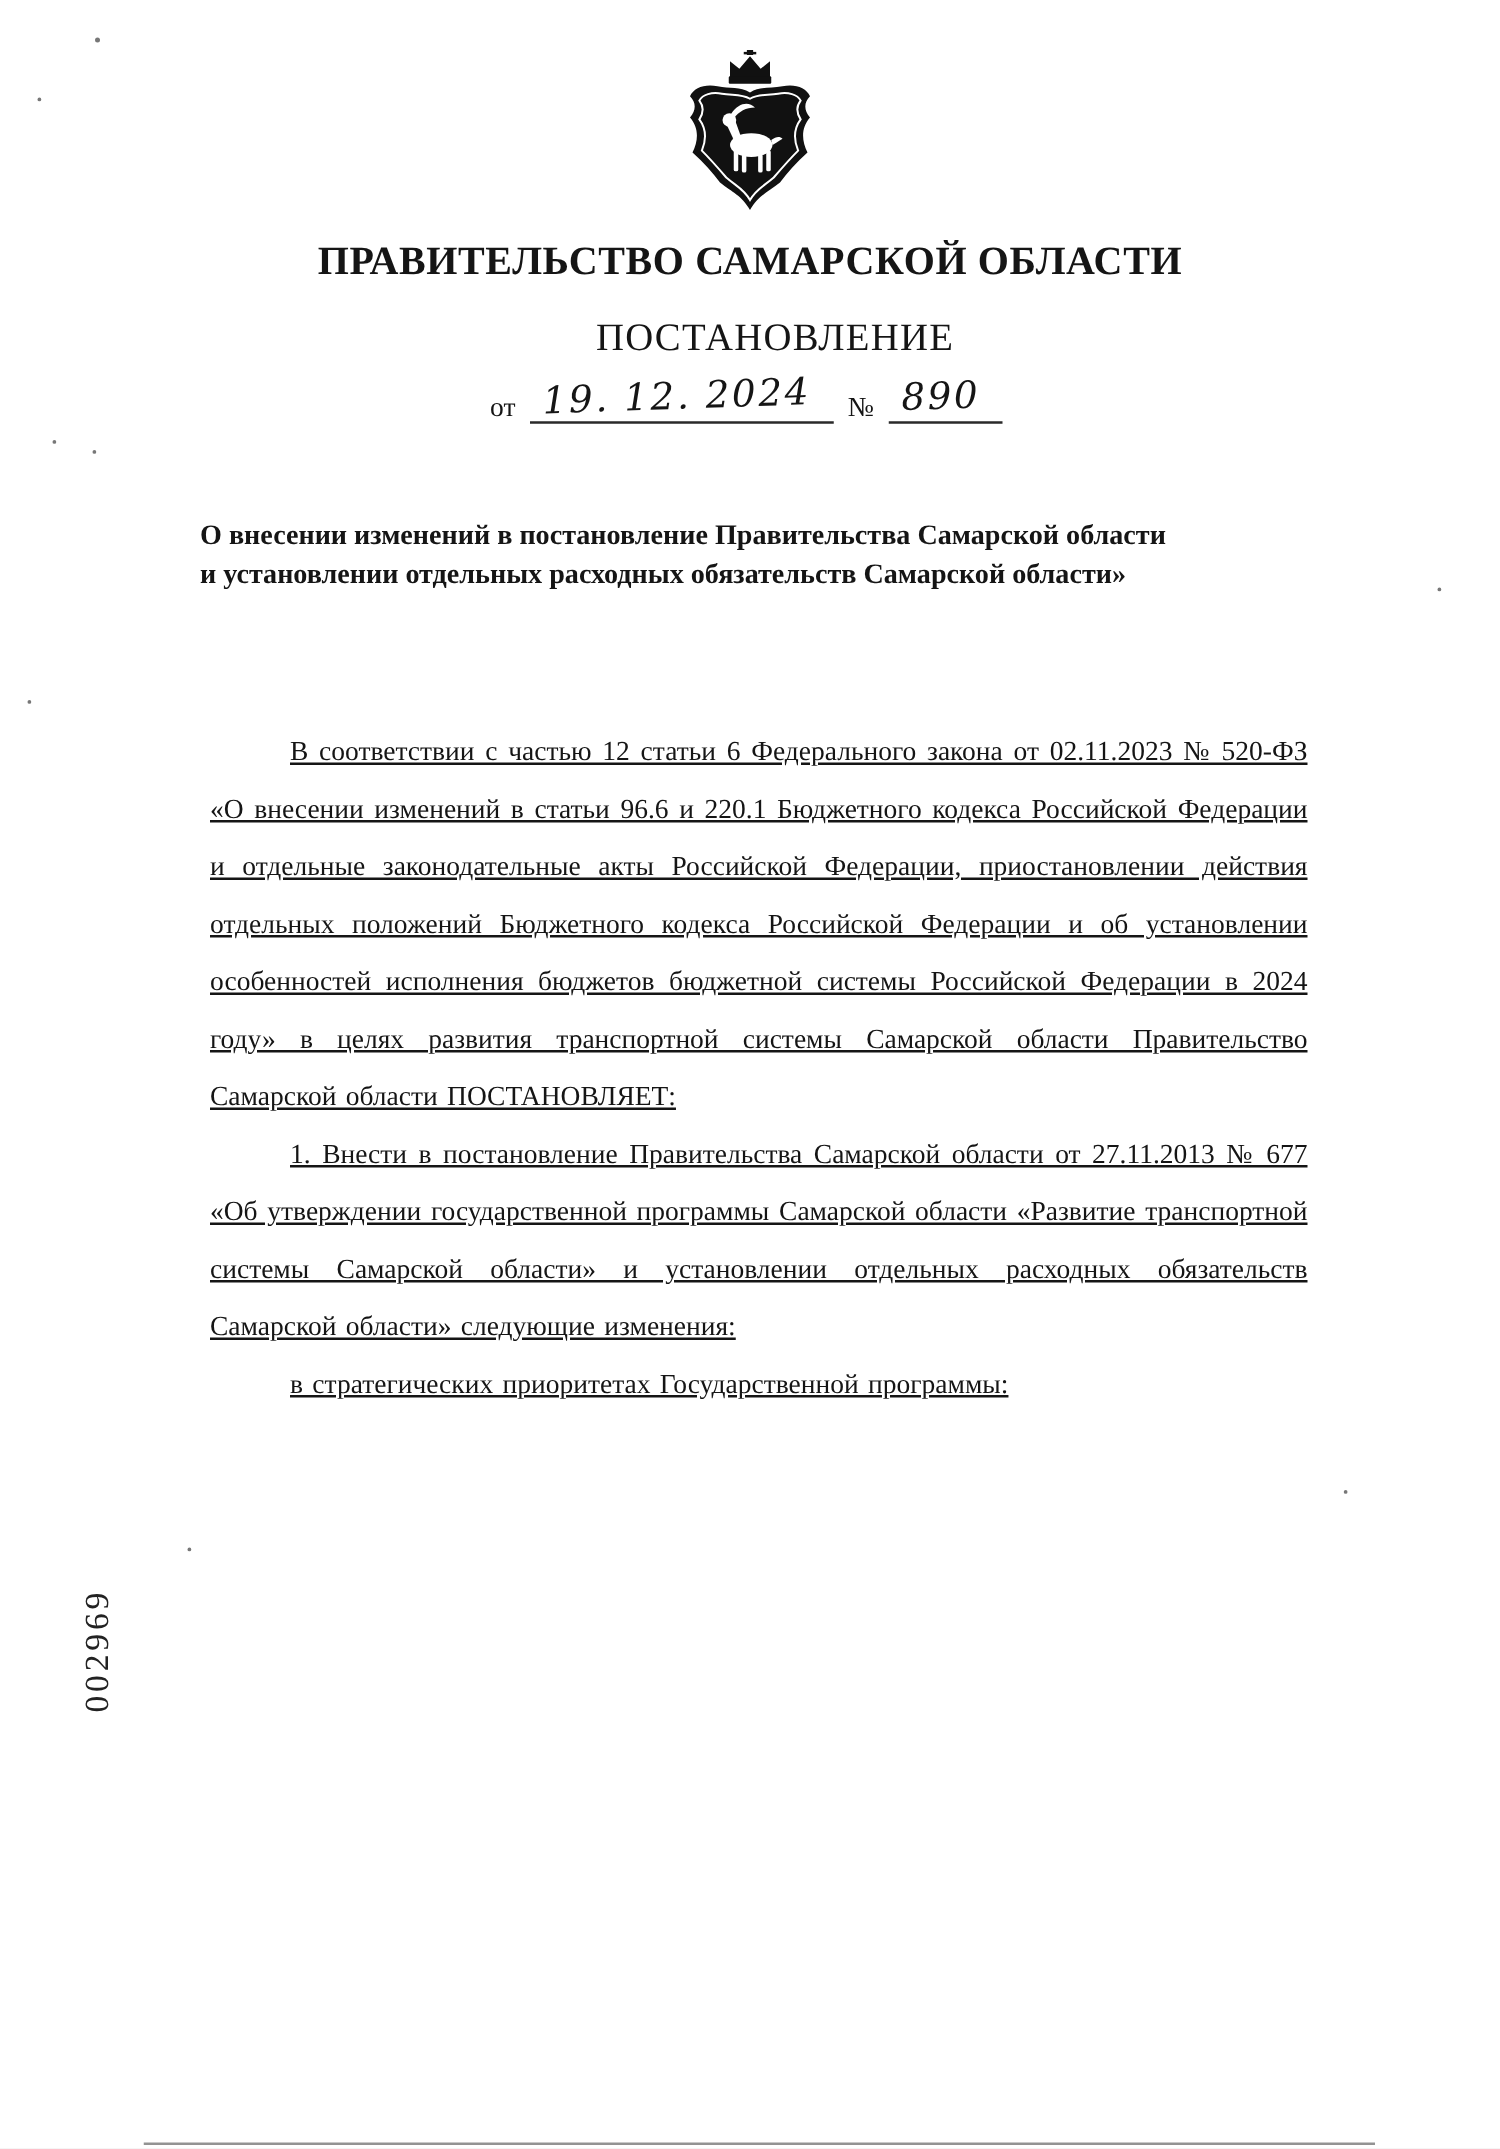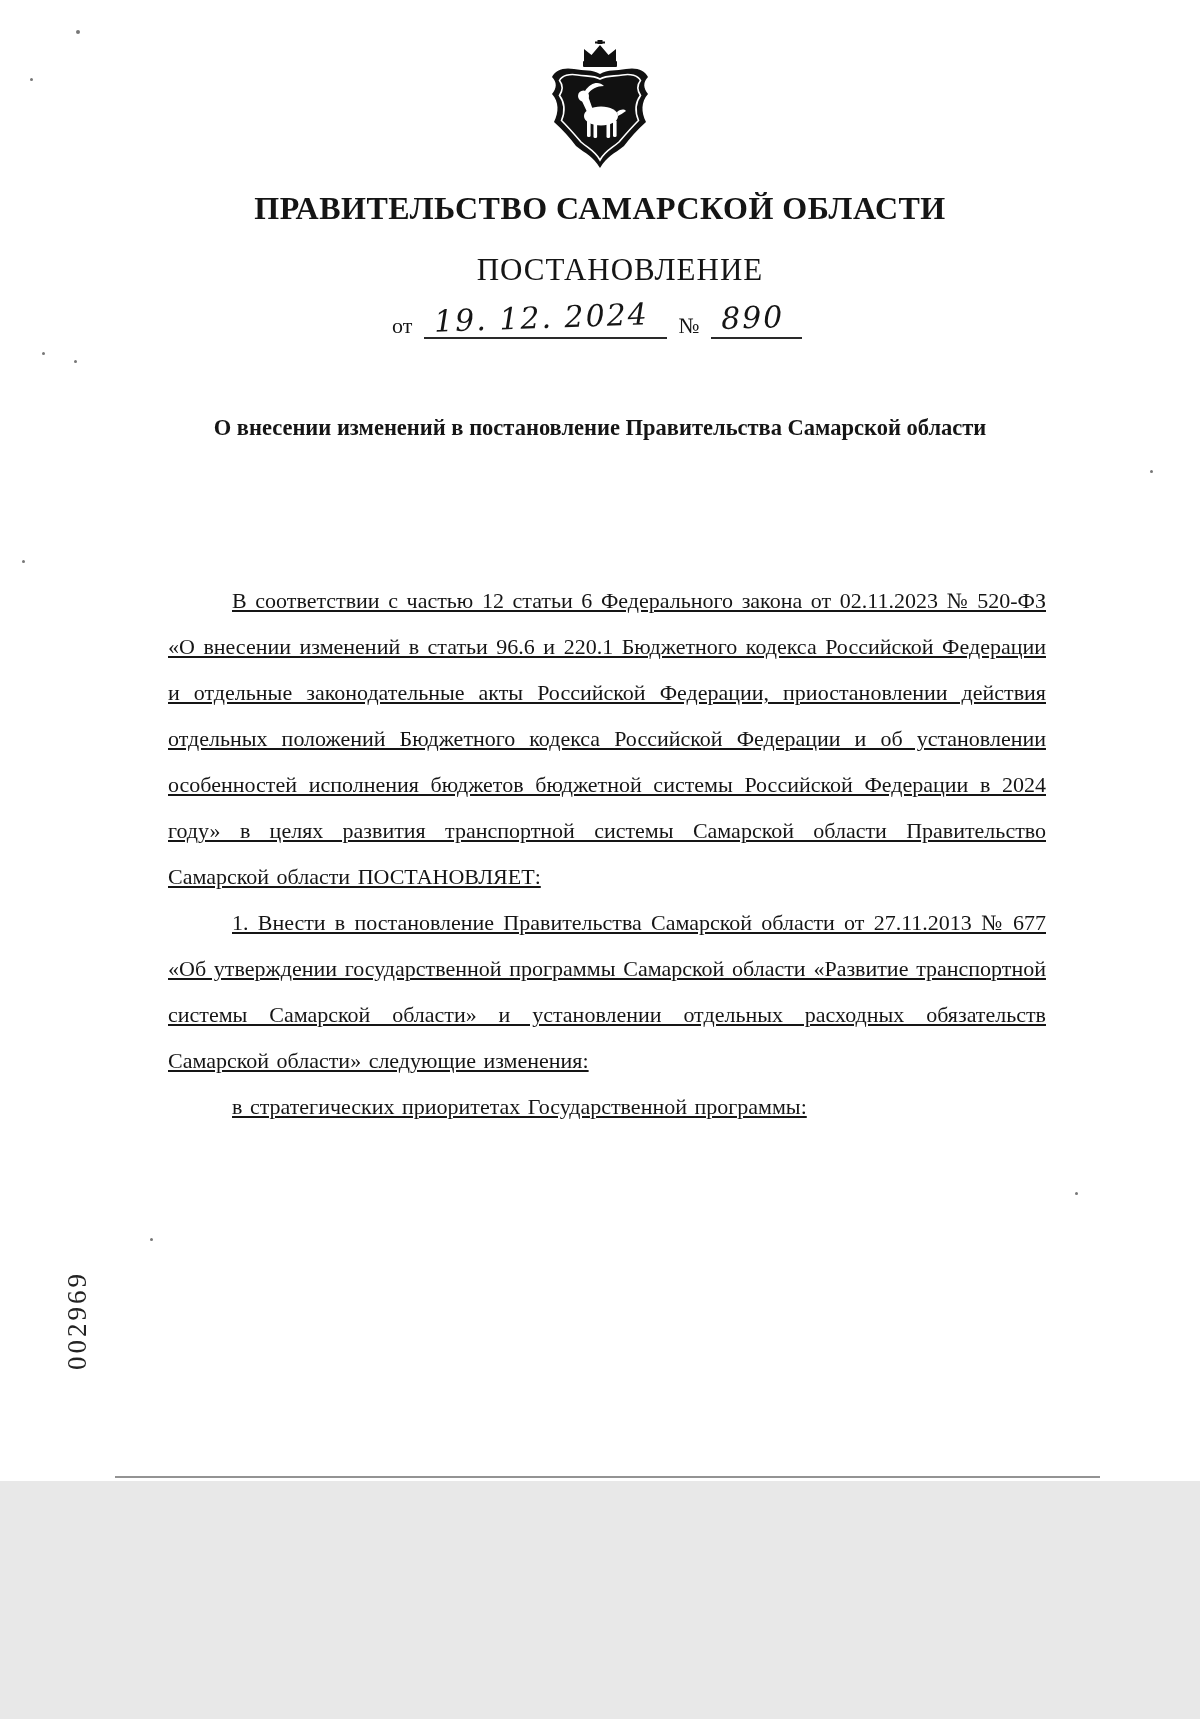--- a/index.html
+++ b/index.html
@@ -1,19 +1,19 @@
 <!DOCTYPE html>
 <html><head>
 <meta charset="utf-8">
 <style>
   html, body { margin: 0; padding: 0; background: #e8e8e8; }
   .page {
     position: relative;
     width: 1200px;
-    height: 1481px;
+    height: 1719px;
     margin: 0 auto;
     background: #ffffff;
     font-family: "Liberation Serif", serif;
     color: #151515;
     overflow: hidden;
   }
 
   
   .crest {
     position: absolute;
@@ -71,21 +71,20 @@
     display: inline-block;
     transform: rotate(-2deg);
   }
 
   
   .doc-title {
     position: absolute;
     top: 412px;
     left: 160px;
     width: 880px;
-    text-align: center;
     font-weight: bold;
     font-size: 22.5px;
     line-height: 31px;
   }
 
   
   .body-text {
     position: absolute;
     top: 578px;
     left: 168px;
@@ -167,20 +166,21 @@
 
   <div class="date-line">
     <span>от</span>
     <span class="hw-underline"><span class="handwritten">19. 12. 2024</span></span>
     <span>№</span>
     <span class="hw-underline"><span class="handwritten">890</span></span>
   </div>
 
   <div class="doc-title">
     <div>О внесении изменений в постановление Правительства Самарской области</div>
+    <div>и установлении отдельных расходных обязательств Самарской области»</div>
   </div>
 
   <div class="body-text">
     <p>В соответствии с частью 12 статьи 6 Федерального закона от 02.11.2023 № 520-ФЗ «О внесении изменений в статьи 96.6 и 220.1 Бюджетного кодекса Российской Федерации и отдельные законодательные акты Российской Федерации, приостановлении действия отдельных положений Бюджетного кодекса Российской Федерации и об установлении особенностей исполнения бюджетов бюджетной системы Российской Федерации в 2024 году» в целях развития транспортной системы Самарской области Правительство Самарской области ПОСТАНОВЛЯЕТ:</p>
     <p>1. Внести в постановление Правительства Самарской области от 27.11.2013 № 677 «Об утверждении государственной программы Самарской области «Развитие транспортной системы Самарской области» и установлении отдельных расходных обязательств Самарской области» следующие изменения:</p>
     <p>в стратегических приоритетах Государственной программы:</p>
   </div>
 
   <div class="stamp-number">002969</div>
 

